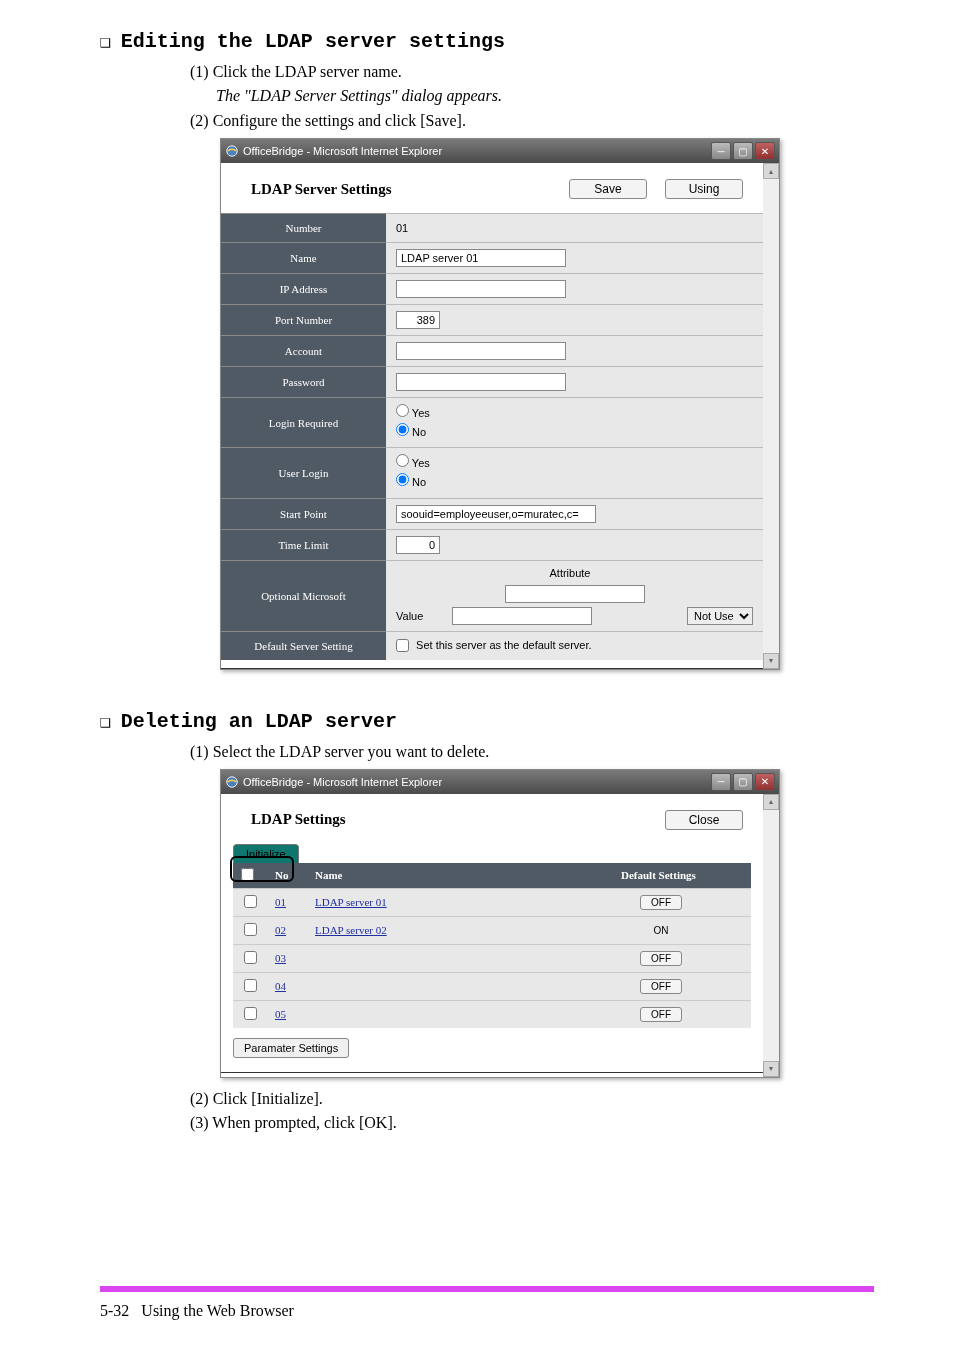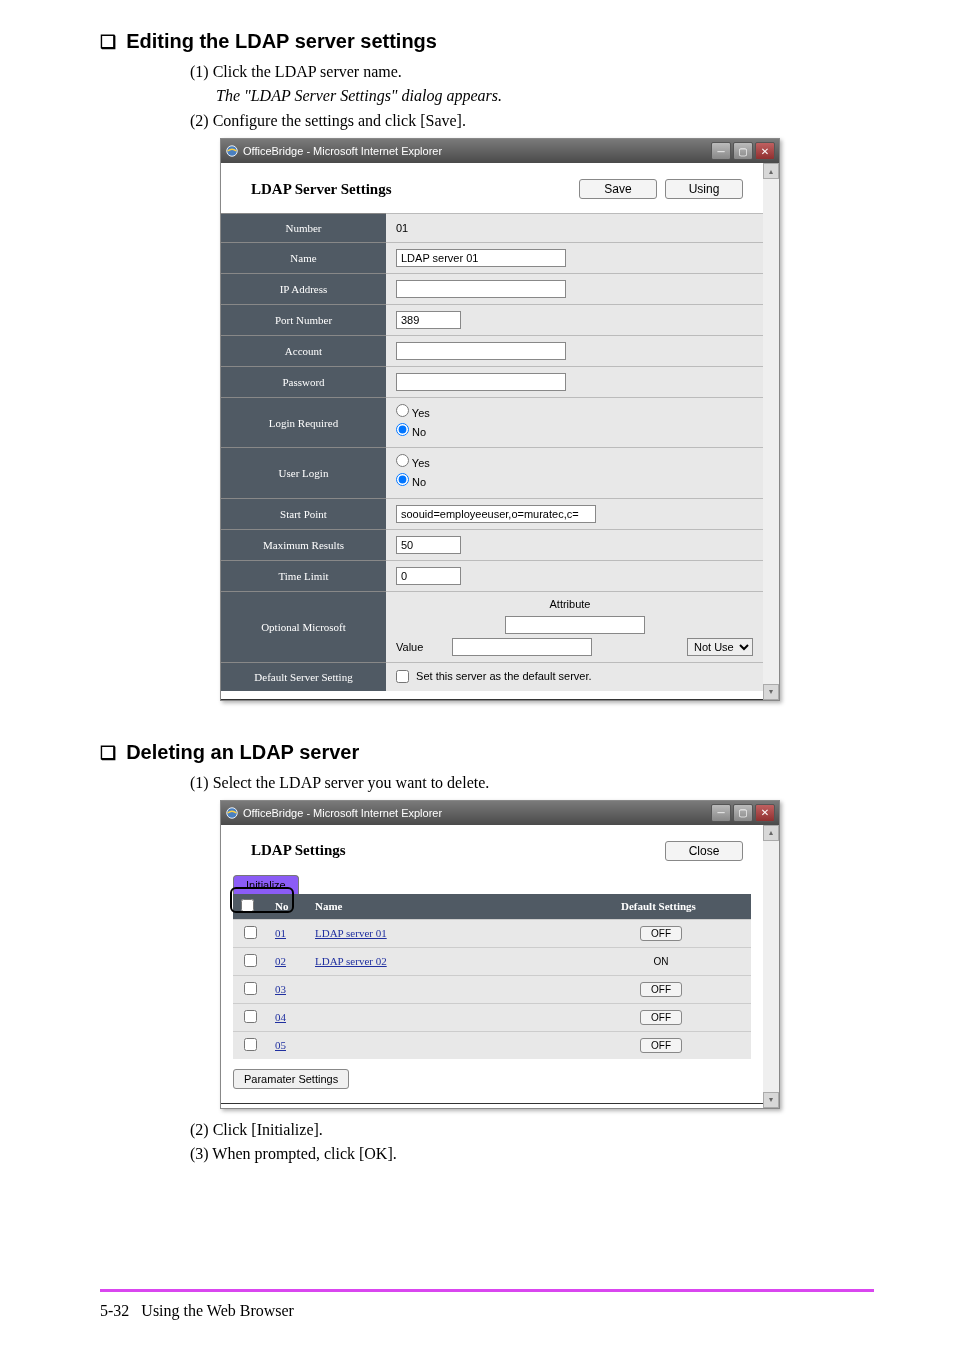--- a/index.html
+++ b/index.html
@@ -6,21 +6,21 @@
   body {
     font-family: Georgia, "Times New Roman", serif;
     background: #fff;
     width: 954px;
     height: 1348px;
     padding: 30px 80px 20px 100px;
     position: relative;
     color: #000;
   }
   .section-head {
-    font-family: Liberation Sans, sans-serif;
+    font-family: Liberation Mono, monospace;
     font-weight: bold;
     font-size: 20px;
     margin-bottom: 8px;
   }
   .section-head .checkbox-sym {
     font-size: 18px;
     margin-right: 10px;
   }
   .step {
     font-family: Georgia, serif;
@@ -90,21 +90,21 @@
     display: flex;
     justify-content: space-between;
     align-items: center;
     padding: 16px 20px 14px 30px;
   }
   .dlg-title {
     font-family: Georgia, serif;
     font-weight: bold;
     font-size: 15px;
   }
-  .dlg-buttons { display: flex; gap: 8px; align-items: center; }
+  .dlg-buttons { display: flex; gap: 18px; align-items: center; }
   .dlg-btn {
     font-family: Tahoma, sans-serif;
     font-size: 12px;
     padding: 2px 0;
     width: 78px;
     text-align: center;
     background: #f4f4f4;
     border: 1px solid #888;
     border-radius: 3px;
   }
@@ -129,55 +129,55 @@
   }
   .text-input {
     font-family: Tahoma, sans-serif;
     font-size: 11px;
     padding: 2px 4px;
     border: 1px solid #888;
     background: #fff;
     width: 170px;
     height: 18px;
   }
-  .text-input.short { width: 65px; }
+  .text-input.short { width: 44px; text-align: right; }
   .text-input.med { width: 200px; }
   .radio-stack label { display: block; font-size: 11px; line-height: 1.6; }
   .select {
     font-family: Tahoma, sans-serif;
     font-size: 11px;
     border: 1px solid #888;
     background: #eee;
     padding: 1px 2px;
   }
   .cb { vertical-align: middle; margin-right: 4px; }
   .bottom-rule {
     border-top: 1px solid #333;
     margin-top: 8px;
   }
   .footer {
     position: absolute;
     bottom: 28px;
     left: 100px;
     right: 80px;
-    border-top: 3px solid #d946ef;
+    border-top: 6px solid #d946ef;
     padding-top: 10px;
     font-family: Georgia, serif;
     font-size: 16px;
   }
   
   .list-tabs {
     margin: 0 12px;
   }
   .tab {
     display: inline-block;
     font-family: Tahoma, sans-serif;
     font-size: 11px;
     padding: 3px 12px;
-    background: #8b5cf6;
+    background: #0f766e;
     border: 1px solid #777;
     border-bottom: none;
     border-radius: 4px 4px 0 0;
   }
   .list-table {
     width: calc(100% - 24px);
     margin: 0 12px;
     border-collapse: collapse;
     font-family: Tahoma, sans-serif;
     font-size: 11px;
@@ -305,24 +305,20 @@
             <td class="field">
                 <div class="radio-stack">
               <label><input type="radio" name="ul" style=""> <span>Yes</span></label>
               <label><input type="radio" name="ul" checked="" style=""> <span>No</span></label>
             </div>
               </td>
             </tr>
         <tr>
               <td class="label">Start Point</td>
             <td class="field"><input class="text-input med" value="soouid=employeeuser,o=muratec,c=" style=""></td>
-            </tr>
-        <tr>
-              <td class="label">Maximum Results</td>
-            <td class="field"><input class="text-input short" value="50" style=""></td>
             </tr>
         <tr>
               <td class="label">Time Limit</td>
             <td class="field"><input class="text-input short" value="0" style=""></td>
             </tr>
         <tr>
               <td class="label">Optional Microsoft</td>
             <td class="field">
               <div style="display:flex;align-items:center;gap:6px;margin-bottom:4px;flex-direction:column;">
                 <span style="width:50px;">Attribute</span>

